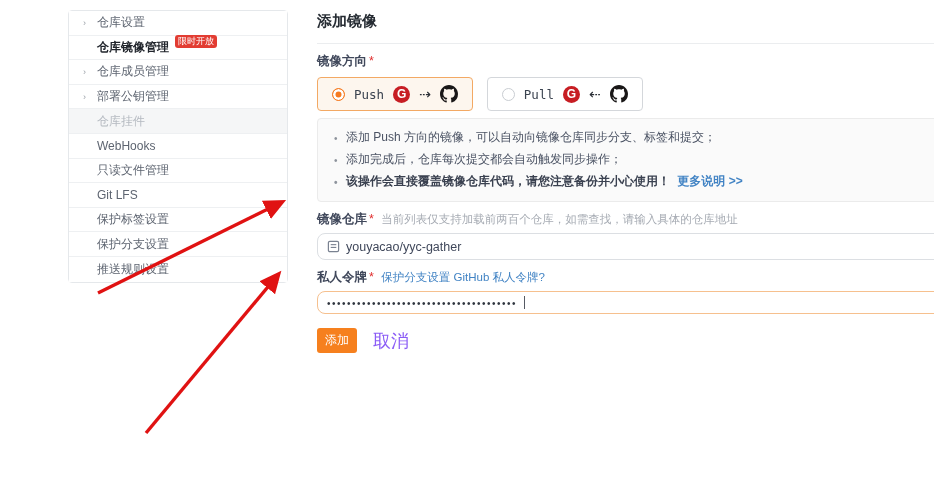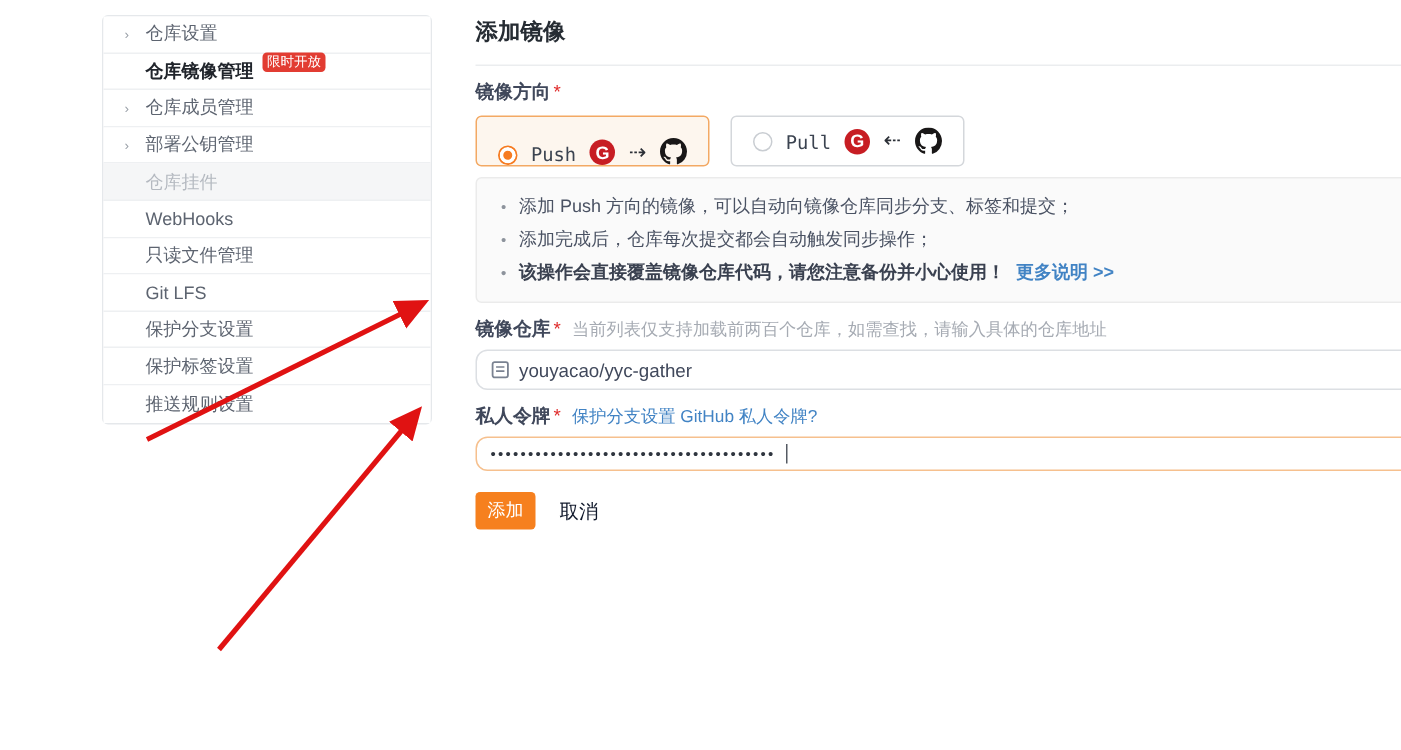--- a/index.html
+++ b/index.html
@@ -28,21 +28,21 @@
     padding:4px 0 12px 0; border-bottom:1px solid #ebedef; }
   .field-label-row { margin-top:9px; font-size:12.5px; color:#40485b; }
   .field-label { font-weight:bold; }
   .req { color:#e02d2d; margin-left:2px; }
   .hint { color:#a6abb3; font-size:11.5px; margin-left:4px; font-weight:normal; }
   .link { color:#4183c4; font-size:11.5px; margin-left:4px; text-decoration:none; cursor:pointer; }
 
   .options-row { display:flex; gap:14px; margin-top:7px; }
   .opt-box { display:flex; align-items:center; gap:9px; height:34px;
     padding:0 14px; border:1px solid #d4d7db; border-radius:4px; background:#fff; cursor:pointer; }
-  .opt-box.selected { border:1px solid #f3a964; background:#fdf6ee;align-items:flex-end; }
+  .opt-box.selected { border:1px solid #f3a964; background:#fdf6ee; }
   .radio { width:13px; height:13px; border-radius:50%; border:1px solid #c9cdd2; background:#fff; }
   .opt-box.selected .radio { border:1px solid #f67b21; background:#f67b21;
     box-shadow:inset 0 0 0 2.5px #fff; }
   .opt-name { font-family:"DejaVu Sans Mono","Liberation Mono",monospace;
     font-size:12.5px; color:#3b4350; }
   .gitee-logo { width:17px; height:17px; border-radius:50%; background:#c71d23;
     color:#fff; font-size:12px; font-weight:bold; display:flex; align-items:center;
     justify-content:center; line-height:1; }
   .dash-arrow { font-size:14px; color:#2b2f36; font-family:"DejaVu Sans",sans-serif; }
   .gh { width:18px; height:18px; display:block; }
@@ -59,21 +59,21 @@
     background:#fff; display:flex; align-items:center; padding:0 9px; gap:6px;
     font-size:12.5px; color:#40485b; }
   .text-input.focused { border:1px solid #f6c08e; height:23px; }
   .repo-icon { width:13px; height:13px; flex:0 0 13px; display:block; }
   .dots { font-size:10px; letter-spacing:1.5px; color:#2f353f; transform:translateY(1px); }
   .caret { display:inline-block; width:1px; height:13px; background:#555a63; margin-left:1px; }
 
   .btn-row { margin-top:14px; display:flex; align-items:center; }
   .btn-primary { background:#f6801e; color:#fff; border:none; border-radius:3px;
     font-size:12px; padding:4px 8px; cursor:pointer; font-family:inherit; }
-  .btn-cancel { color:#0f172a; font-size:13px; margin-left:16px; background:none;
+  .btn-cancel { color:#8b5cf6; font-size:18px; margin-left:16px; background:none;
     border:none; cursor:pointer; font-family:inherit; }
 
   
   .anno { position:absolute; left:0; top:0; width:934px; height:500px;
     pointer-events:none; z-index:50; }
 </style>
 </head>
 <body>
 
 <div class="page">
@@ -107,25 +107,25 @@
     <div class="side-item">
       <span class="no-chev"></span>
       <span>只读文件管理</span>
     </div>
     <div class="side-item">
       <span class="no-chev"></span>
       <span>Git LFS</span>
     </div>
     <div class="side-item">
       <span class="no-chev"></span>
+      <span>保护标签设置</span>
+    </div>
+    <div class="side-item">
+      <span class="no-chev"></span>
       <span>保护分支设置</span>
-    </div>
-    <div class="side-item">
-      <span class="no-chev"></span>
-      <span>保护标签设置</span>
     </div>
     <div class="side-item">
       <span class="no-chev"></span>
       <span>推送规则设置</span>
     </div>
   </nav>
 
   <main class="main">
     <h1 class="page-title">添加镜像</h1>
 

